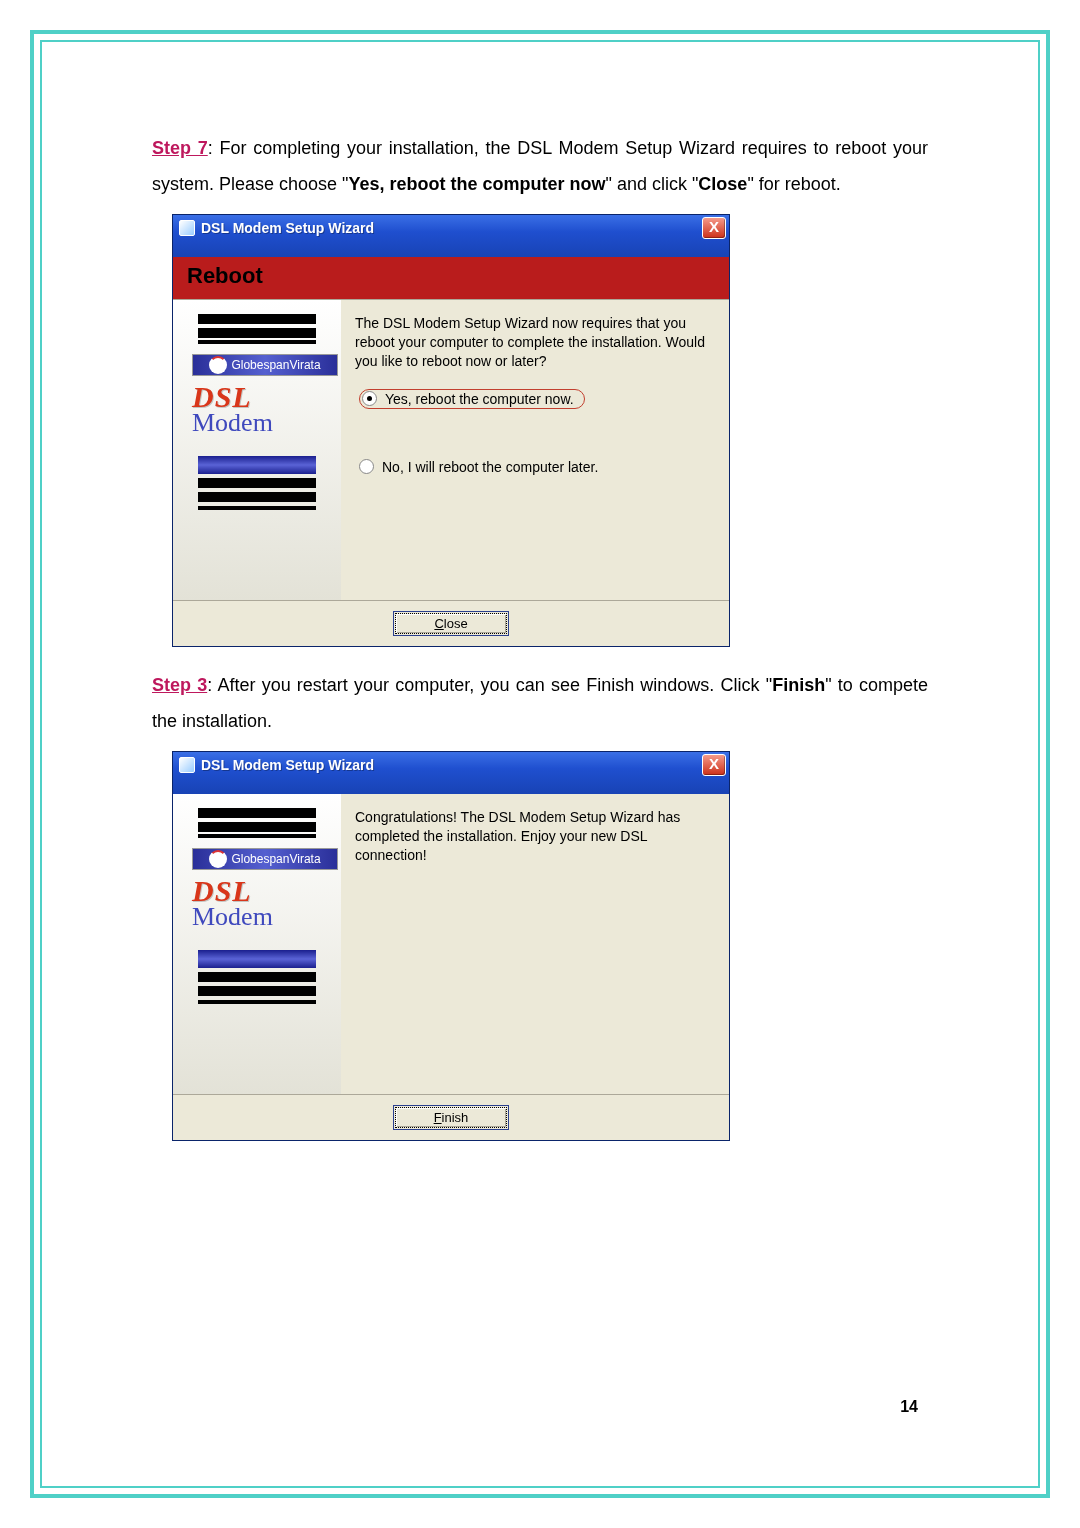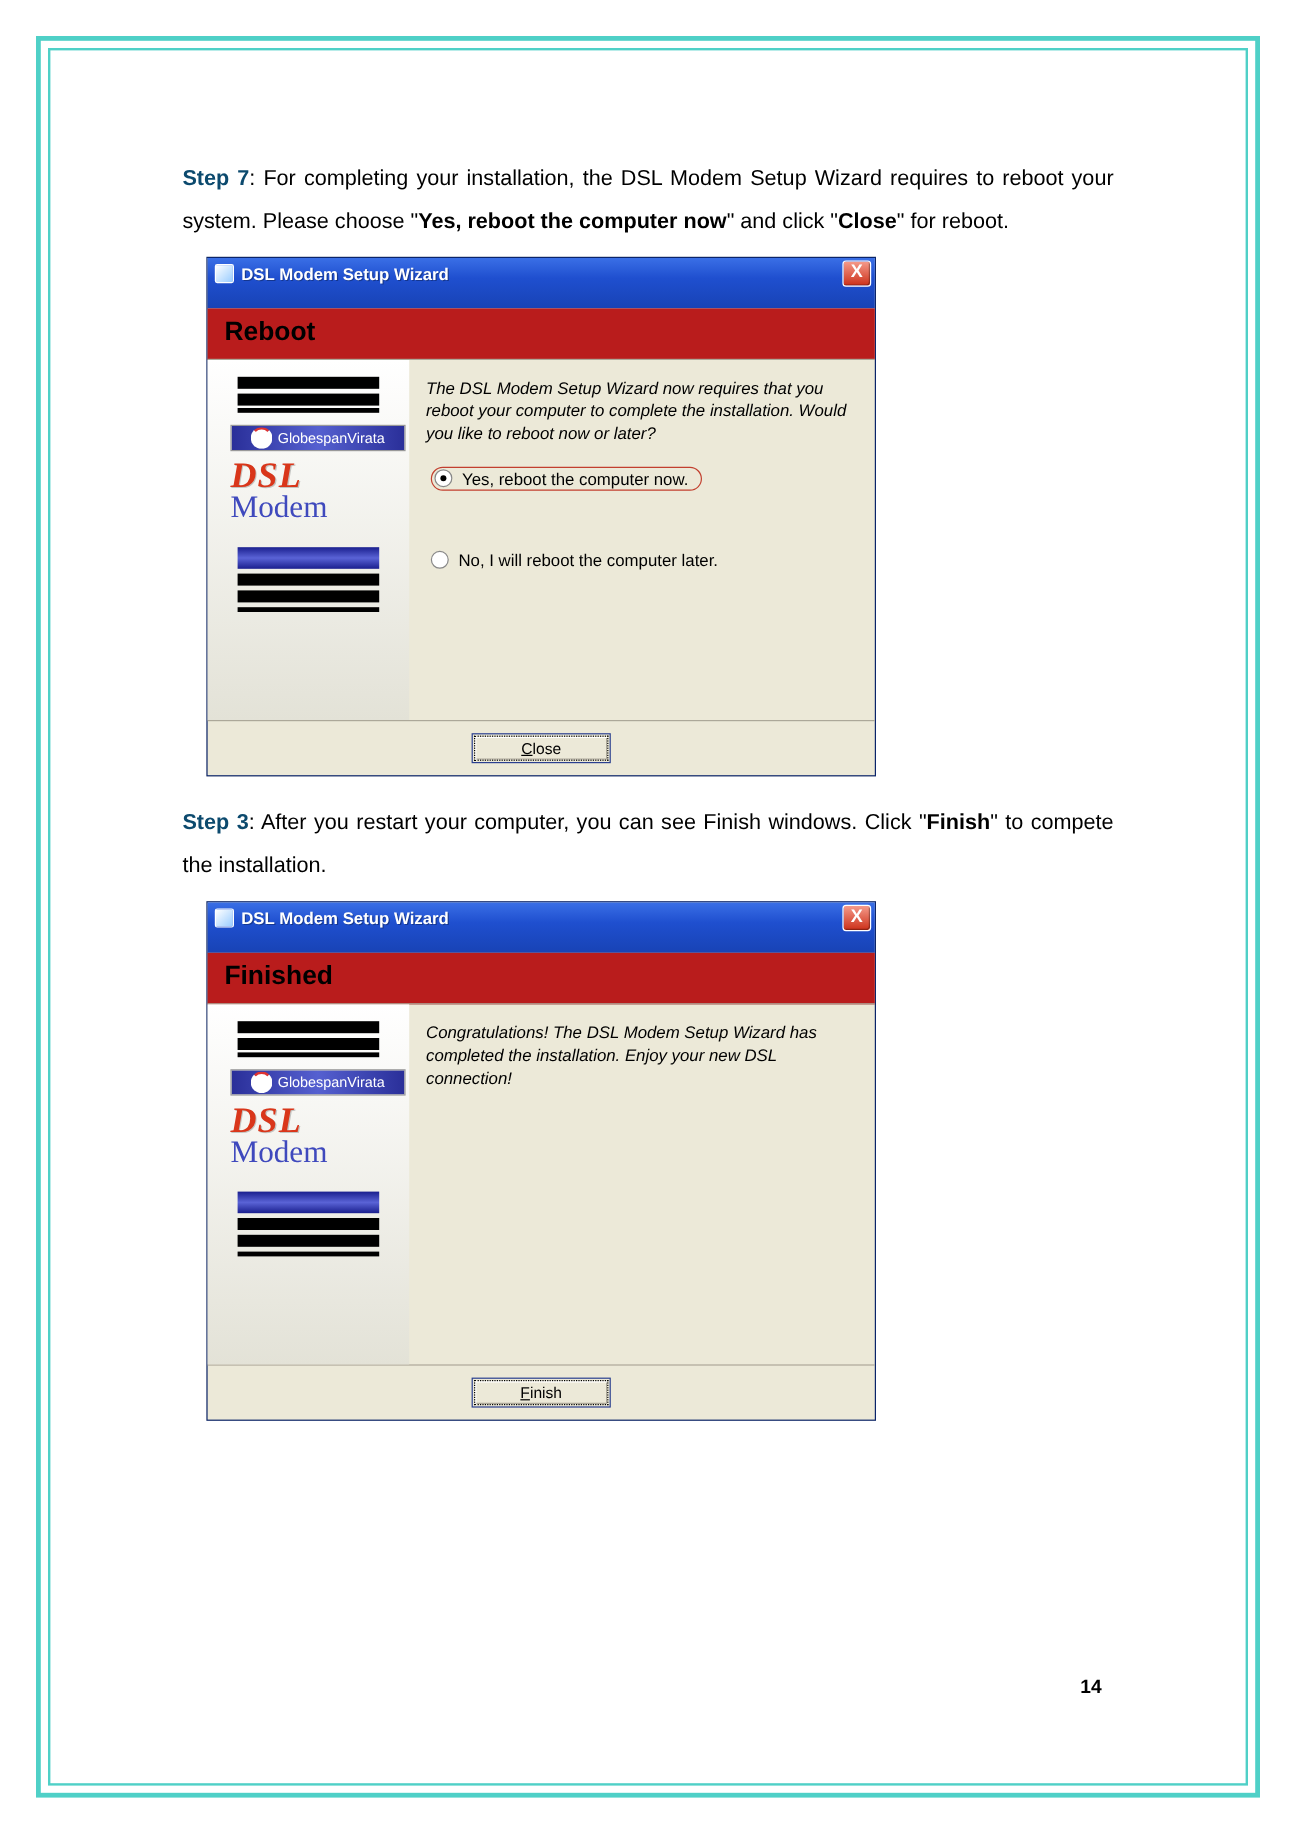--- a/index.html
+++ b/index.html
@@ -30,21 +30,21 @@
   }
 
   
   .body-text {
     font-size: 18px;
     line-height: 2.0;
     color: #000;
     text-align: justify;
     margin-bottom: 12px;
   }
-  .step-label { color: #0c4a6e; font-weight: bold; }
+  .step-label { color: #be185d; font-weight: bold; text-decoration: underline; }
   .bold { font-weight: bold; }
 
   
   .win {
     width: 556px;
     margin-left: 20px;
     border: 1px solid #0a246a;
     background: #ece9d8;
     margin-bottom: 20px;
     font-family: Tahoma, Arial, sans-serif;
@@ -125,21 +125,21 @@
   .brandbox .spin { width:14px;height:14px;border-radius:50%;border:2px solid #fff;border-top-color:#d33; display:inline-block; background:#fff; }
   .dsl-line1 { font-family: "Times New Roman", serif; font-weight:bold; font-style:italic; color:#d9361a; font-size:30px; letter-spacing:1px; text-shadow:1px 1px 0 rgba(0,0,0,.2); }
   .dsl-line2 { font-family: "Times New Roman", serif; color:#3f49bd; font-size:26px; margin-top:-6px; }
 
   .right-pane {
     flex: 1;
     padding: 14px 20px 10px 14px;
     font-size: 14px;
     color: #000;
   }
-  .right-pane p { margin: 0 0 18px 0; line-height: 1.35; font-style: italic; }
+  .right-pane p { margin: 0 0 18px 0; line-height: 1.35; }
 
   .radio-row { display:flex; align-items:center; gap:8px; margin: 6px 0 50px 4px; }
   .radio-row.second { margin-bottom: 10px; margin-top: 40px; }
   .radio-outline-highlight {
     border: 1px solid #c23f2e;
     border-radius: 10px;
     padding: 1px 10px 1px 2px;
     display: inline-flex;
     align-items:flex-start;
     gap:8px;
@@ -252,23 +252,20 @@
       </p>
 
       <div class="win">
         <div class="titlebar">
           <div class="title-left">
             <span class="title-icon"></span>
             <span class="title-text">DSL Modem Setup Wizard</span>
           </div>
           <div class="close-btn">X</div>
         </div>
-        <div class="header-band">
-          <div class="header-title">Finished</div>
-        </div>
         <div class="content">
           <div class="sidebar">
             <div class="bar black"></div>
             <div class="bar black"></div>
             <div class="bar black" style="height:4px;margin-top:-2px;"></div>
             <div class="brandbox">
               <span class="spin"></span>
               <span>GlobespanVirata</span>
             </div>
             <div class="dsl-line1">DSL</div>

